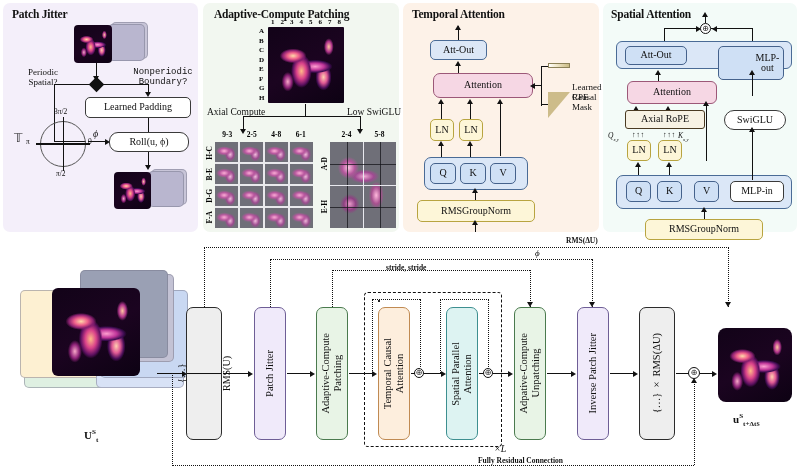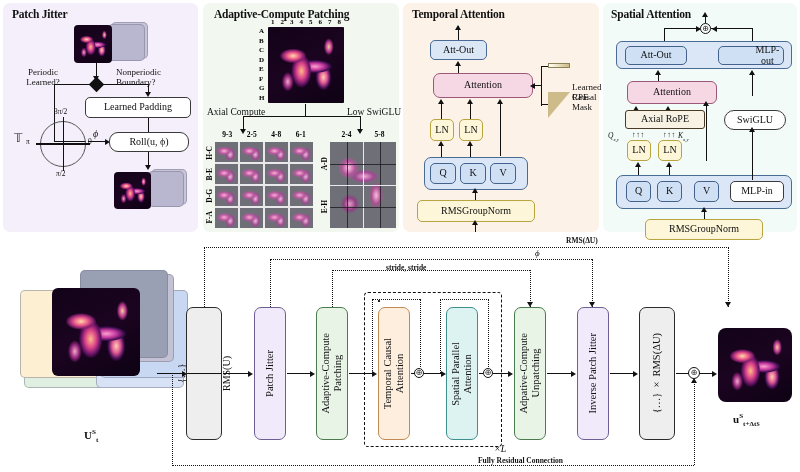--- a/index.html
+++ b/index.html
@@ -142,22 +142,22 @@
 
 <div class="stackcard" style="left:111px; top:22px; width:37px; height:37px; background:#c8c5d8;"></div>
 <div class="stackcard" style="left:108px; top:24px; width:37px; height:37px; background:#b9b6cf;"></div>
 <div class="field" style="left:74px; top:25px; width:38px; height:38px;"></div>
 
 <div class="arrow vline" style="left:96px; top:63px; height:14px;"></div>
 <div class="ahead-down" style="left:93.2px; top:76px;"></div>
 <div id="diamond" style="left:91px; top:79px;"></div>
 
 <div class="lbl" style="left:15px; top:68px; width:56px; text-align:center; white-space:pre-line;">Periodic
-Learned?</div>
-<div class="lbl" style="left:116px; top:68px; width:64px; white-space:pre-line;">Nonperiodic
+Spatial?</div>
+<div class="lbl" style="left:131px; top:68px; width:64px; text-align:center; white-space:pre-line;font-family:Liberation Mono, monospace;">Nonperiodic
 Boundary?</div>
 
 <div class="arrow hline" style="left:54px; top:84px; width:38px;"></div>
 <div class="arrow vline" style="left:54px; top:84px; height:58px;"></div>
 <div class="arrow hline" style="left:54px; top:141px; width:32px;"></div>
 
 <div class="arrow hline" style="left:101px; top:84px; width:48px;"></div>
 <div class="arrow vline" style="left:148px; top:84px; height:9px;"></div>
 <div class="ahead-down" style="left:145.2px; top:92px;"></div>
 
@@ -327,21 +327,21 @@
 <div class="ahead-up" style="left:702.2px; top:12px;"></div>
 <div class="arrow hline" style="left:664px; top:28px; width:36px;"></div>
 <div class="arrow hline" style="left:711px; top:28px; width:42px;"></div>
 <div class="ahead-right" style="left:696px; top:25.6px;"></div>
 <div class="ahead-left" style="left:712px; top:25.6px;"></div>
 <div class="arrow vline" style="left:664px; top:28px; height:14px;"></div>
 <div class="arrow vline" style="left:752px; top:28px; height:14px;"></div>
 
 <div class="box b-group" style="left:616px; top:41px; width:176px; height:28px; border-radius:6px;"></div>
 <div class="box b-blue-o" style="left:625px; top:46px; width:62px; height:19px;">Att-Out</div>
-<div class="box b-blue-o" style="left:718px; top:46px; width:66px; height:19px;padding-left:33px;">MLP-out</div>
+<div class="box b-blue-o" style="left:718px; top:46px; width:66px; height:34px;padding-left:33px;">MLP-out</div>
 
 <div class="arrow vline" style="left:658px; top:74px; height:12px;"></div>
 <div class="ahead-up" style="left:655.2px; top:70px;"></div>
 <div class="arrow vline" style="left:752px; top:74px; height:22px;"></div>
 <div class="ahead-up" style="left:749.2px; top:70px;"></div>
 
 <div class="box b-pink" style="left:627px; top:81px; width:90px; height:23px; border-radius:6px;">Attention</div>
 
 <div class="arrow vline" style="left:636px; top:110px; height:14px;"></div>
 <div class="ahead-up" style="left:633.2px; top:106px;"></div>

